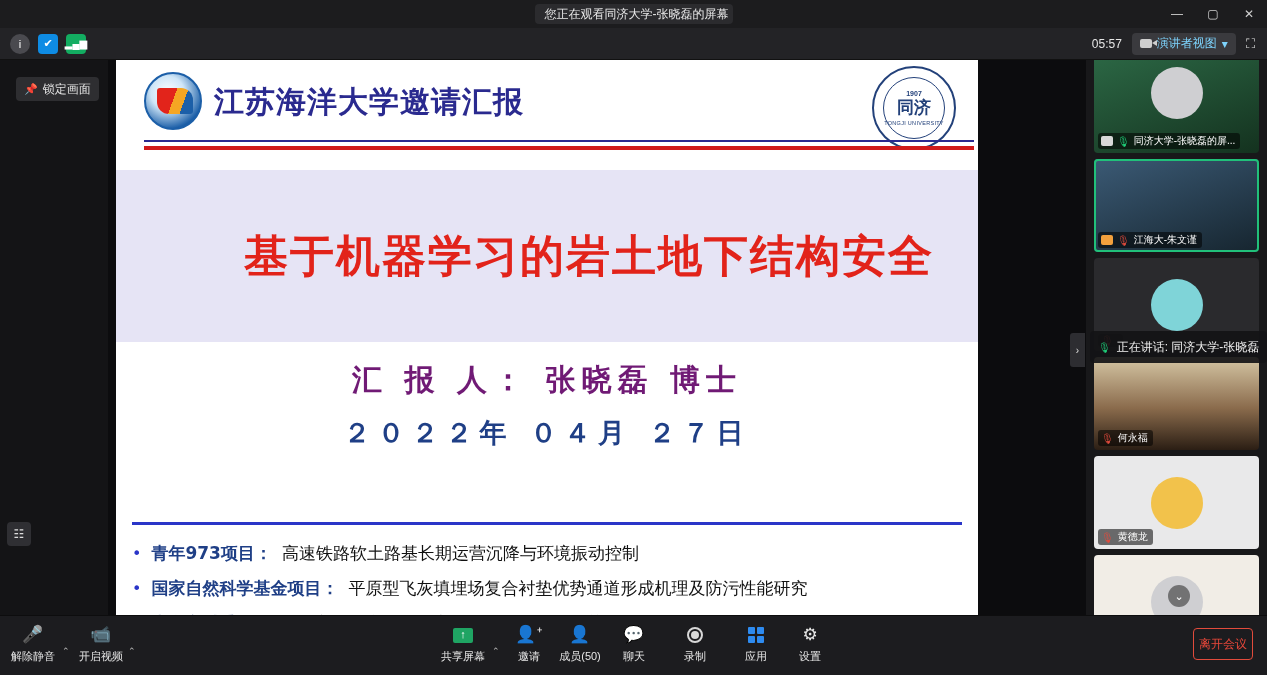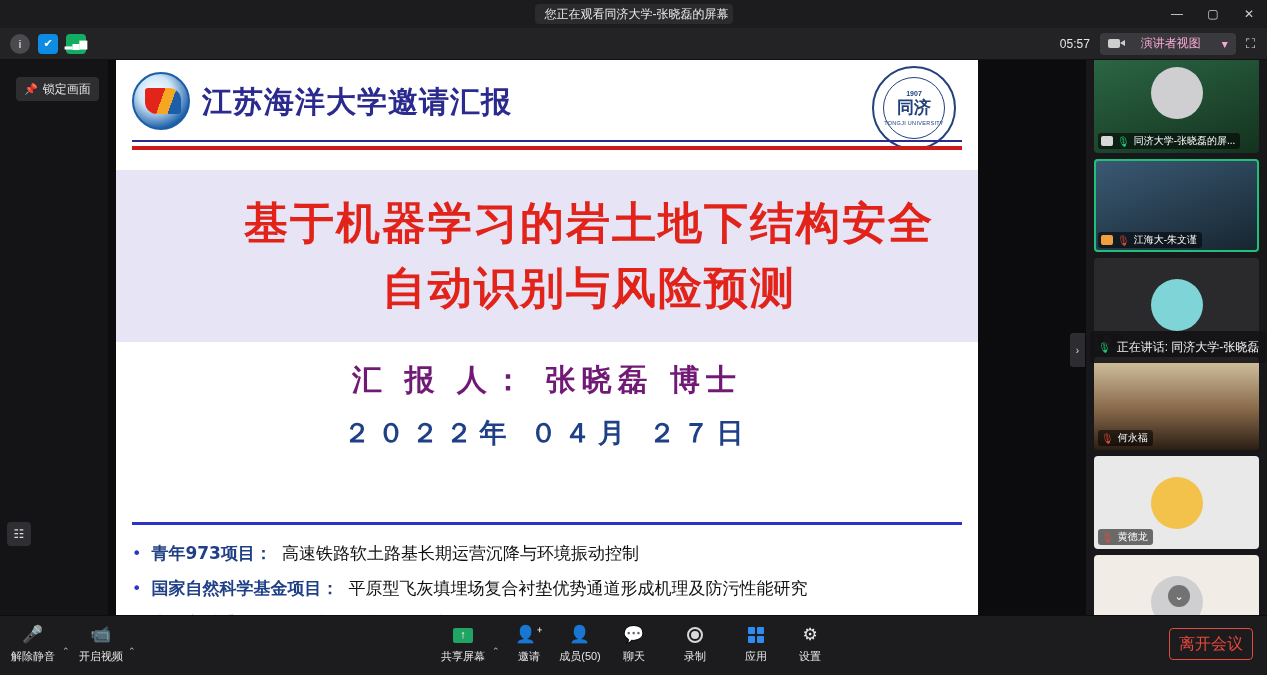--- a/index.html
+++ b/index.html
@@ -67,24 +67,24 @@
     font-size: 11px; color: #fff;
   }
   .tb-icon.info { background: #4a4a4f; }
   .tb-icon.shield { background: #0e8ce4; border-radius: 4px; }
   .tb-icon.signal { background: #13ad61; border-radius: 4px; font-size: 10px; }
   .topbar-right {
     margin-left: auto; display: flex; align-items: center; gap: 10px; padding-right: 12px;
   }
   .timer { color: #e6e6e6; font-size: 12px; font-variant-numeric: tabular-nums; }
   .view-select {
-    display: flex; align-items: center; gap: 21px;
+    display: flex; align-items: center; gap: 5px;
     background: #3a3a3e; border-radius: 4px;
     height: 22px; padding: 0 8px;
-    color: #f9a8d4; font-size: 12px;
+    color: #7dd3fc; font-size: 12px;
   }
   .view-select .cam {
     width: 12px; height: 9px; background: #cfcfcf; border-radius: 2px; position: relative;
   }
   .view-select .cam:after {
     content: ""; position: absolute; right: -5px; top: 1px;
     border-top: 3px solid transparent; border-bottom: 3px solid transparent;
     border-right: 5px solid #cfcfcf;
   }
   .fs-icon { color: #ddd; font-size: 13px; }
@@ -118,21 +118,21 @@
     background: #0c0c0e;
     overflow: hidden;
   }
   .slide {
     position: absolute; left: 8px; top: 0px;
     width: 862px; height: 620px;
     background: #ffffff;
     overflow: hidden;
   }
   .slide-header {
-    position: relative; height: 92px;
+    position: relative; height: 92px; margin-left: 12px;
   }
   .logo-tj {
     position: absolute; left: 16px; top: 12px;
     width: 58px; height: 58px; border-radius: 50%;
     background: radial-gradient(circle at 40% 35%, #ffffff 0%, #cfe6f7 35%, #1c5fa8 75%, #10406f 100%);
     border: 2px solid #1c5fa8;
   }
   .logo-tj:after{
     content:""; position:absolute; left:11px; top:14px; width:36px; height:26px;
     background: linear-gradient(110deg,#e2241b 0 45%, #f5a623 45% 70%, #1c5fa8 70% 100%);
@@ -300,23 +300,23 @@
     color: #e6e6e6; font-size: 11px; width: 58px;
   }
   .tool .glyph { font-size: 17px; line-height: 20px; height: 22px; display:flex; align-items:center; }
   .tool.muted .glyph { color: #e24b3c; }
   .caret {
     position: absolute; top: 30px;
     color: #bdbdbd; font-size: 9px;
   }
   .leave-btn {
     position: absolute; right: 14px; top: 12px;
-    width: 84px; height: 32px;
+    width: 60px; height: 32px;
     border: 1px solid #e24b3c; border-radius: 4px;
-    color: #e8473a; font-size: 16px;
+    color: #e8473a; font-size: 12px;
     display: flex; align-items: center; justify-content: center;
     background: transparent;
   }
   .sq-grid {
     width: 16px; height: 16px;
     display: grid; grid-template-columns: 7px 7px; grid-template-rows: 7px 7px; gap: 2px;
   }
   .sq-grid i { background: #2e8bf0; border-radius: 1px; display:block; }
   .sq-grid i:nth-child(2){ background:#2e8bf0; }
   .rec-dot {
@@ -388,21 +388,20 @@
             <div class="glyph">同济</div>
             <div class="en">TONGJI UNIVERSITY</div>
           </div>
         </div>
         <div class="blue-rule-top"></div>
         <div class="red-rule"></div>
       </div>
 
       <div class="title-band">
         <div class="line">基于机器学习的岩土地下结构安全</div>
-        <div class="line">自动识别与风险预测</div>
       </div>
 
       <div class="presenter-block">
         <div class="l1">汇 报 人： 张晓磊  博士</div>
         <div class="l2">２０２２年  ０４月  ２７日</div>
       </div>
 
       <div class="blue-rule-bottom"></div>
 
       <div class="bullets">

